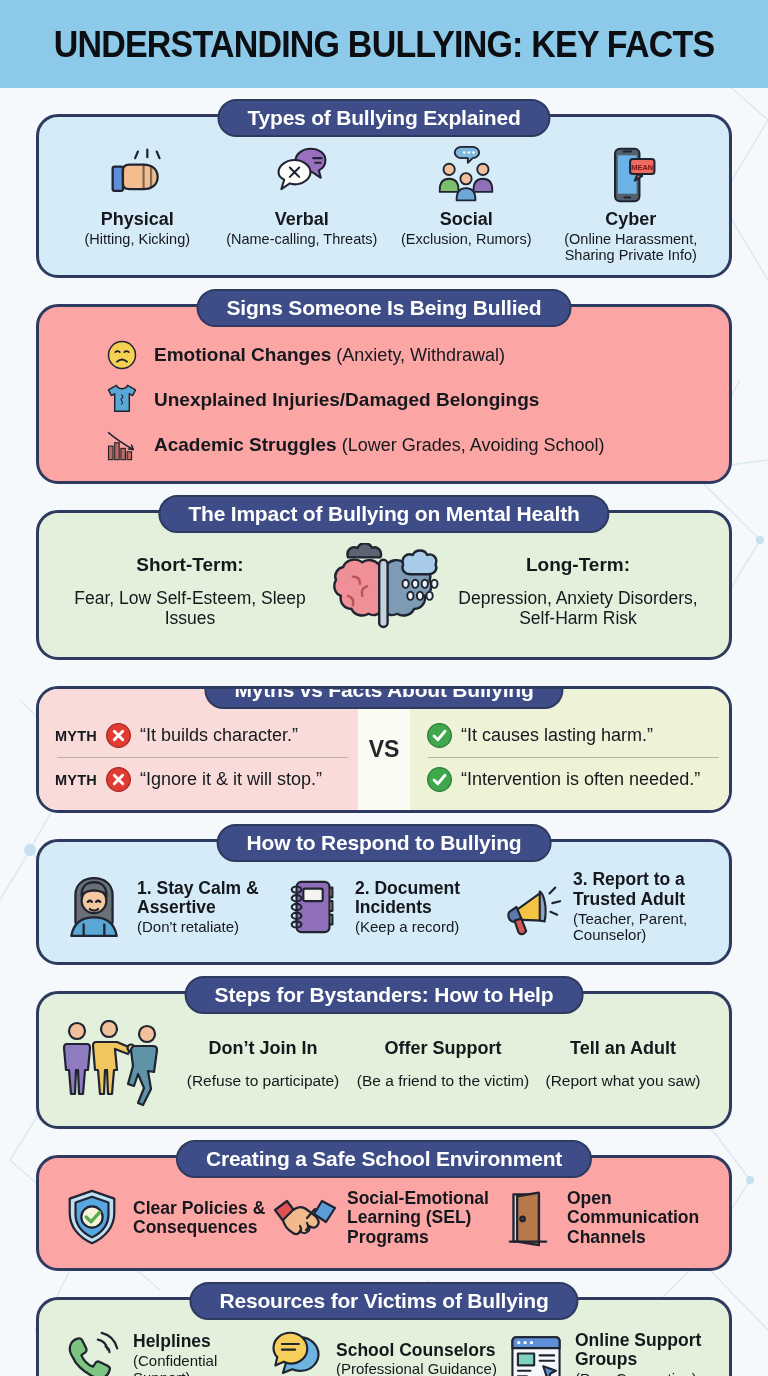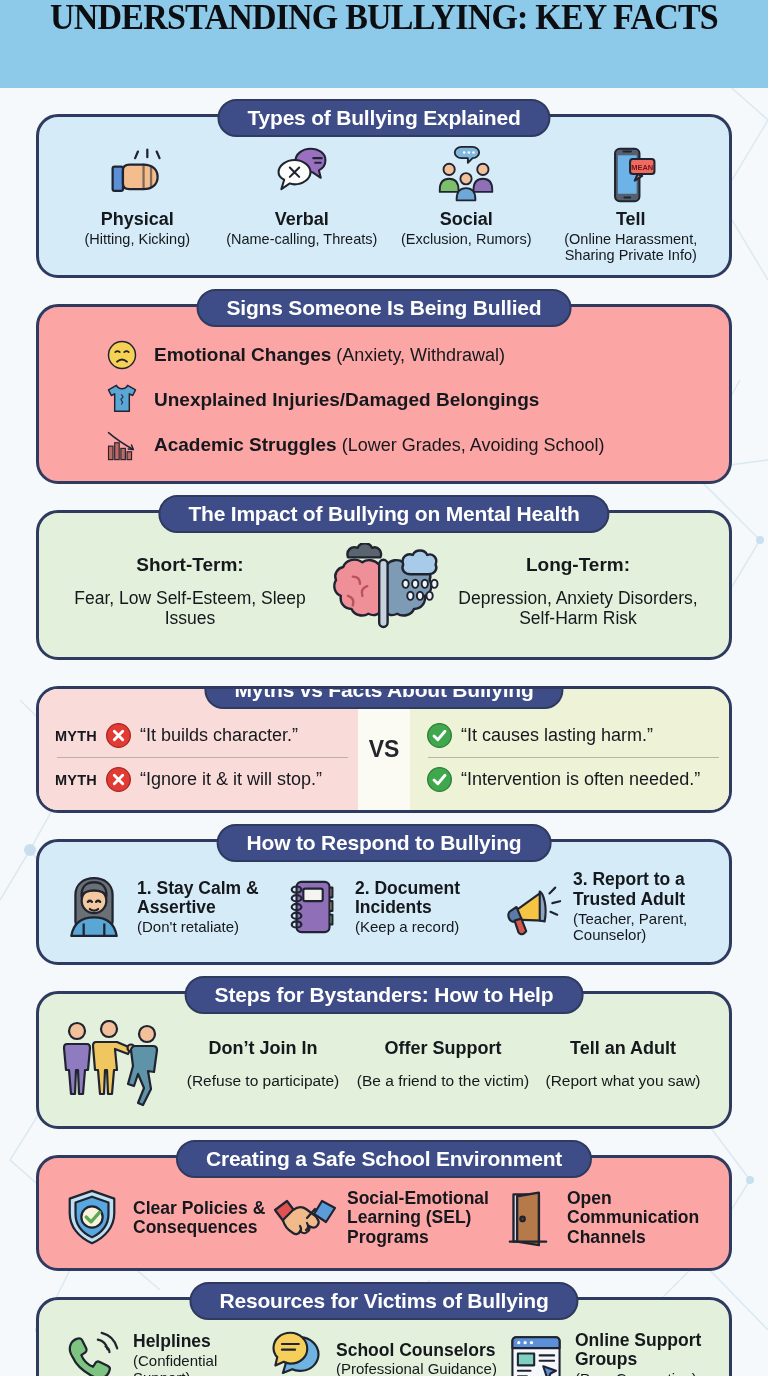--- a/index.html
+++ b/index.html
@@ -6,21 +6,21 @@
   body{
     width:768px;min-height:1376px;position:relative;
     background:#f6f9fb;
     font-family:"Liberation Sans",sans-serif;
     color:#15181d;overflow:hidden;
   }
   #bg-net{position:absolute;inset:0;z-index:0;pointer-events:none;}
   .content{position:relative;z-index:1;}
 
   .banner{
-    height:88px;background:#8dc9e8;display:flex;justify-content:center;font-family:Liberation Serif, serif;
+    height:88px;background:#8dc9e8;display:flex;align-items:center;justify-content:center;
   }
   .banner h1{
     margin:0;font-size:34px;font-weight:900;letter-spacing:-.8px;color:#0c0e11;
     transform:scaleY(1.08);
   }
 
   .card{
     position:relative;margin:26px 36px 0;border:3px solid #2e3a5f;border-radius:22px;
     padding:26px 16px 12px;box-sizing:border-box;
   }
@@ -163,21 +163,21 @@
           <g stroke="#1f2430" stroke-width="2.2" stroke-linejoin="round">
             <rect x="15" y="4" width="26" height="56" rx="5" fill="#55606e"></rect>
             <rect x="18" y="11" width="20" height="41" fill="#6db3e8" stroke="none"></rect>
             <path d="M24 7h8" stroke-linecap="round" fill="none"></path>
             <path d="M25 56h6" stroke-linecap="round" fill="none"></path>
             <rect x="31" y="15" width="26" height="16" rx="3" fill="#ee6b63"></rect>
             <path d="M39 31l-3 7 8-5z" fill="#ee6b63"></path>
           </g>
           <text x="44" y="26.5" font-size="8" font-weight="bold" fill="#7a1513" text-anchor="middle">MEAN</text>
         </svg>
-        <div class="label">Tell</div>
+        <div class="label">Cyber</div>
         <div class="sub">(Online Harassment, Sharing Private Info)</div>
       </div>
     </div>
   </section>
 
   <section class="card bg-lav" style="min-height:119px;">
     <div class="pill"><span>Signs Someone Is Being Bullied</span></div>
     <div class="signs">
       <div class="sign-row">
         <svg class="icon" width="36" height="36" viewBox="0 0 64 64">

